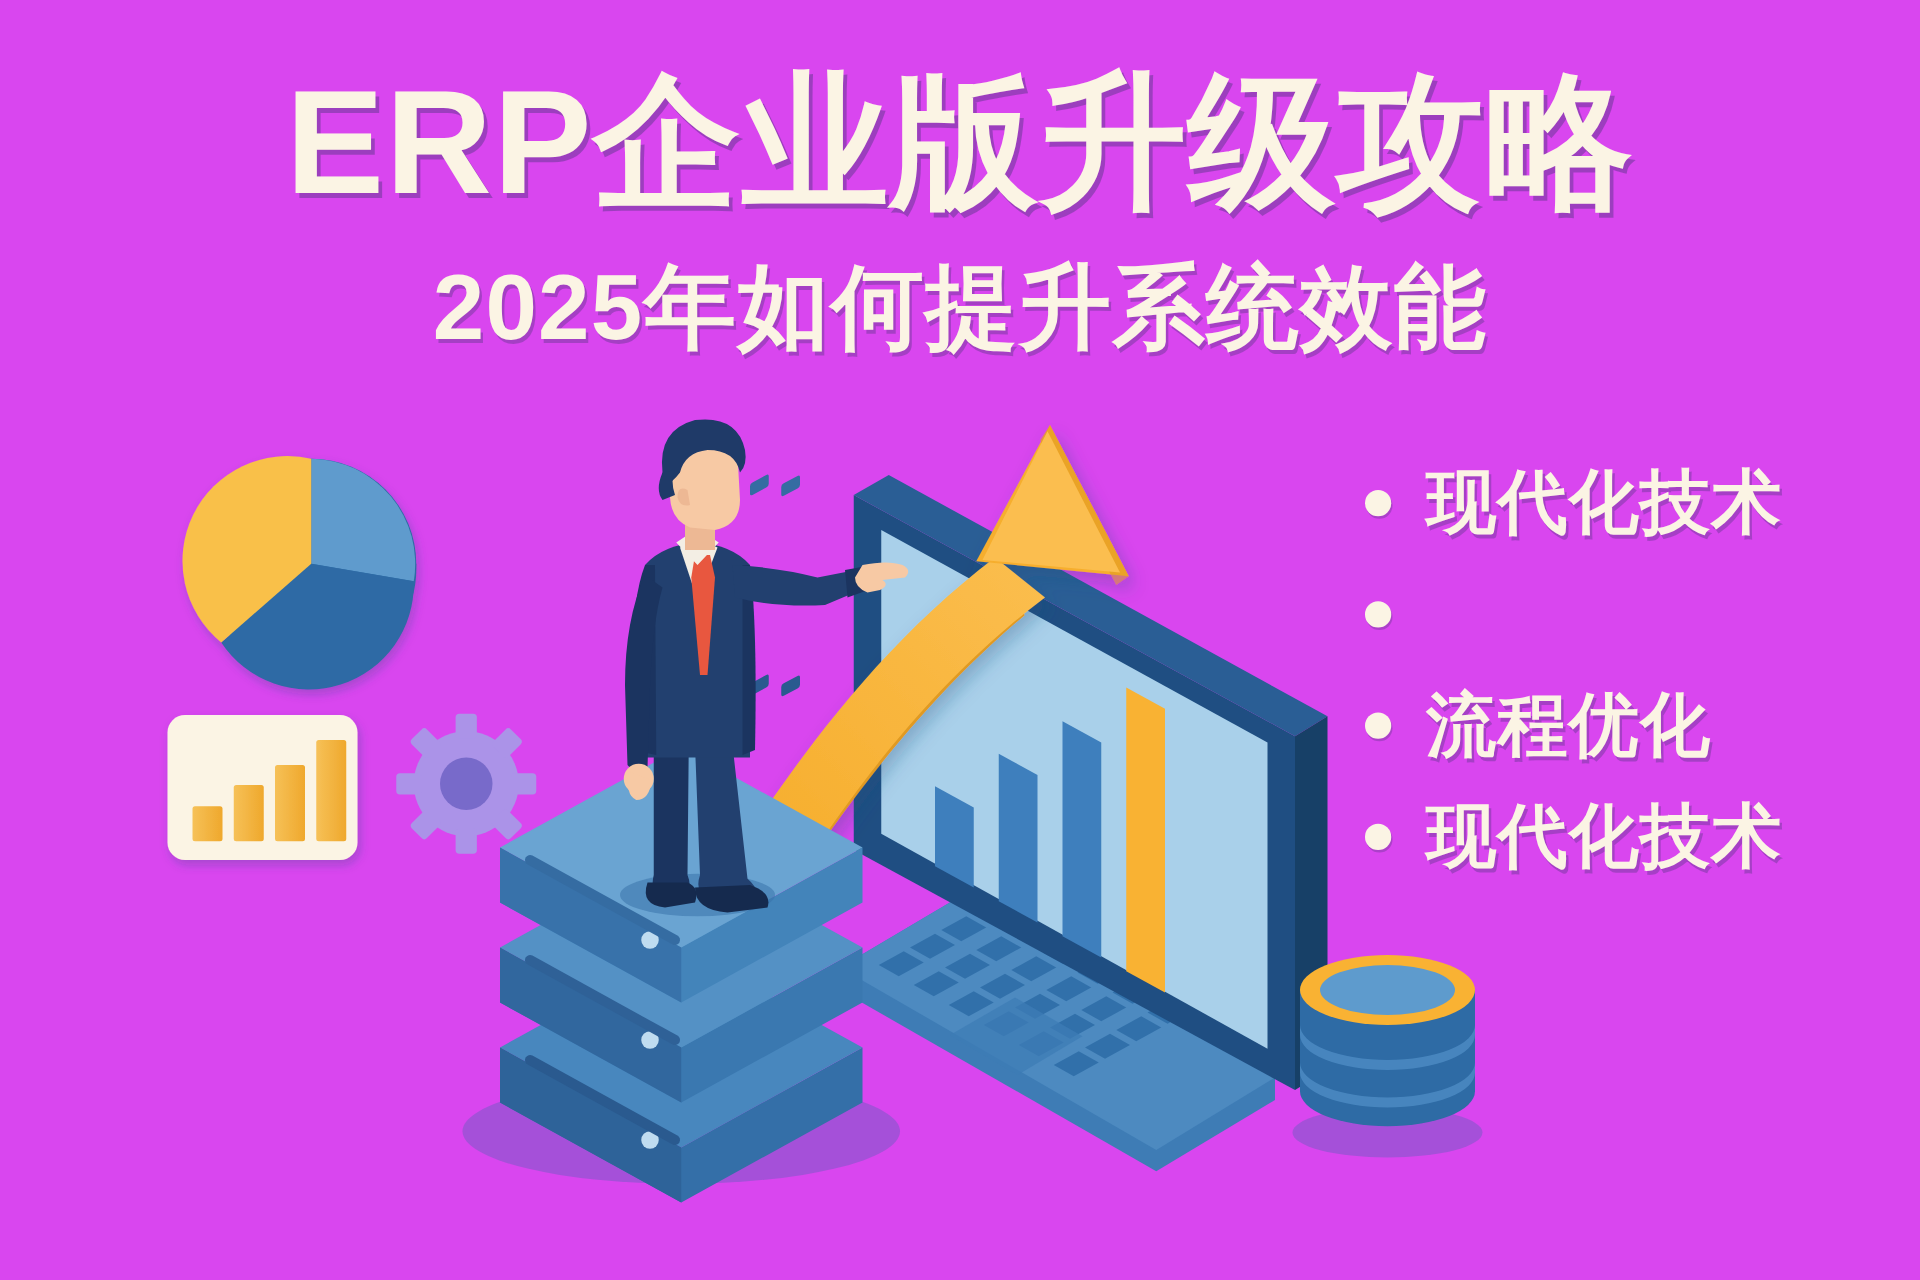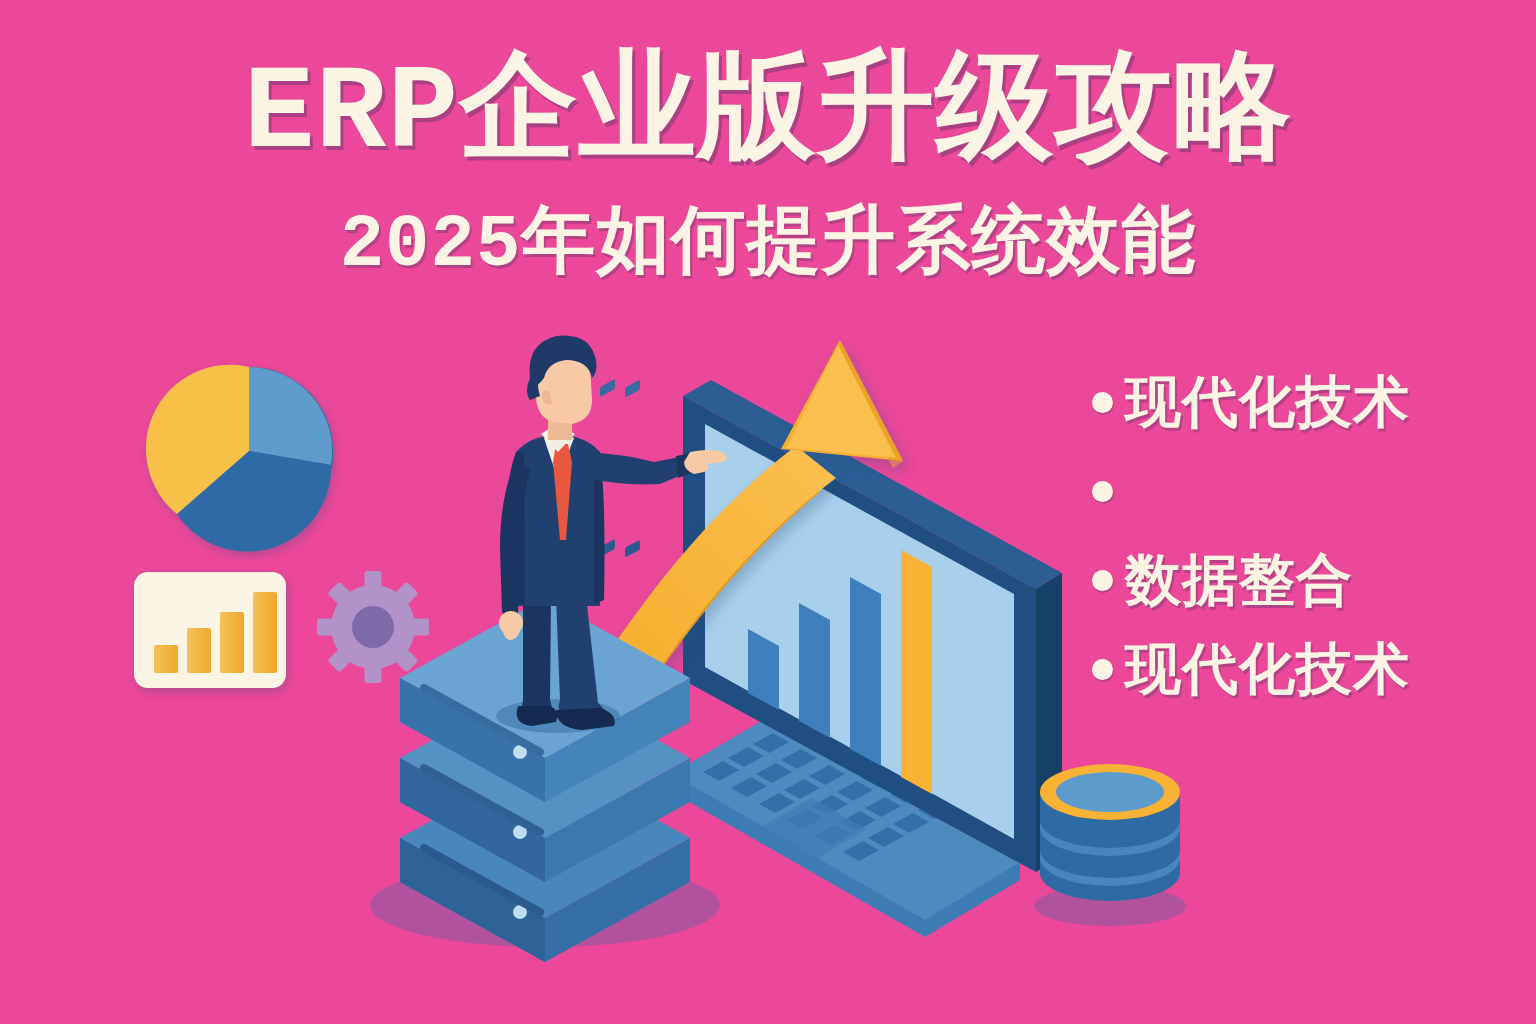--- a/index.html
+++ b/index.html
@@ -5,23 +5,22 @@
 <style>
   * { margin:0; padding:0; box-sizing:border-box; }
   html, body {
     width:1536px; height:1024px;
     overflow:hidden;
     font-family:"Liberation Sans","DejaVu Sans",sans-serif;
   }
   #poster {
     position:relative;
     width:1536px; height:1024px;
-    background:#ec4899;
+    background:#d946ef;
     overflow:hidden;
-    font-family:Liberation Mono, monospace;
   }
 
   
   #title {
     position:absolute;
     left:0; top:52px;
     width:1536px;
     text-align:center;
     font-size:118px;
     font-weight:900;
@@ -49,21 +48,21 @@
   #bullets {
     position:absolute;
     left:1092px; top:358px;
     width:410px;
     list-style:none;
   }
   #bullets li {
     display:flex;
     align-items:center;
     height:89px;
-    gap:12px;
+    gap:28px;
   }
   .bdot {
     flex:0 0 auto;
     width:21px; height:21px;
     border-radius:50%;
     background:#FBF4E4;
     box-shadow:1px 2px 0 rgba(15,45,75,0.22);
   }
   .btext {
     font-size:56px;
@@ -288,21 +287,21 @@
   <ul id="bullets">
     <li>
       <span class="bdot"></span>
       <span class="btext">现代化技术</span>
     </li>
     <li>
       <span class="bdot"></span>
     </li>
     <li>
       <span class="bdot"></span>
-      <span class="btext">数据整合</span>
+      <span class="btext">流程优化</span>
     </li>
     <li>
       <span class="bdot"></span>
       <span class="btext">现代化技术</span>
     </li>
   </ul>
 
 </div>
 
 </body></html>

